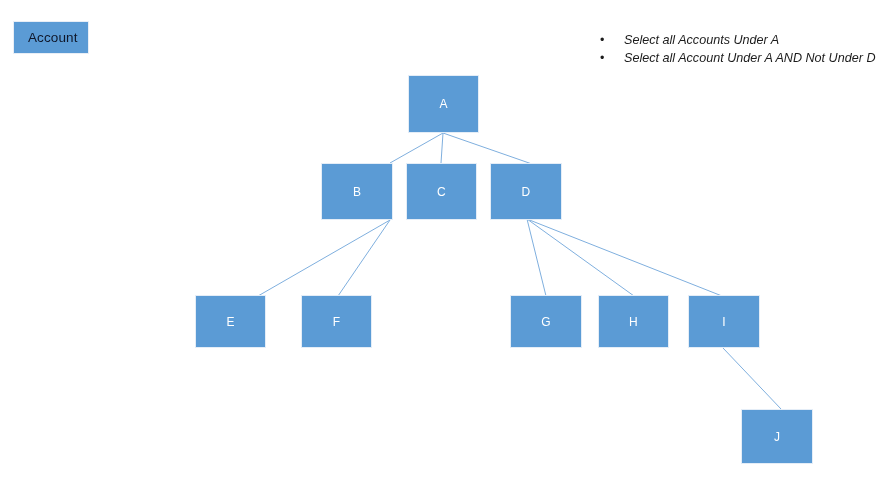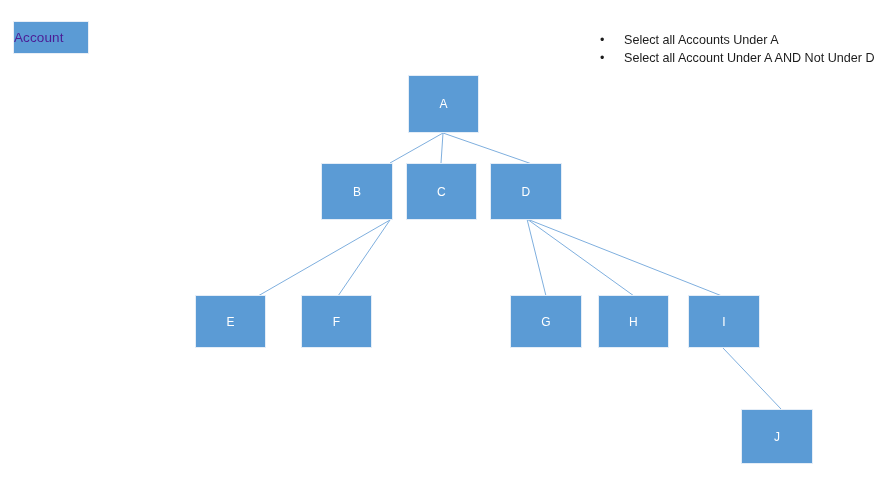--- a/index.html
+++ b/index.html
@@ -34,25 +34,25 @@
   }
   
   .legend-chip {
     position: absolute;
     display: flex;
     align-items: center;
     justify-content: center;
     background: #5B9BD5;
     border: 1px solid #E8EEF6;
     box-sizing: border-box;
-    color: #4c1d95;
+    color: #0f172a;
     font-size: 13.5px;
     letter-spacing: 0.1px;
     line-height: 1;
-    padding-left: 0;
+    padding-left: 14px;
     padding-right: 10px;
     justify-content: flex-start;
   }
   
   .node {
     position: absolute;
     box-sizing: border-box;
     background: #5B9BD5;
     border: 1px solid #E4EDF7;
     color: #ffffff;
@@ -82,20 +82,21 @@
     flex: 0 0 auto;
     width: 28px;
     font-size: 12.6px;
     line-height: 17px;
     text-align: left;
     padding-left: 4px;
     box-sizing: border-box;
   }
   .bullet-text {
     flex: 1 1 auto;
+    font-style: italic;
   }
 </style>
 </head>
 <body>
 
 <div id="canvas">
 
   <svg id="edges" viewBox="0 0 896 504" width="896" height="504">
     <line x1="443" y1="133" x2="390" y2="163"></line>
     <line x1="443" y1="133" x2="441" y2="163"></line>

